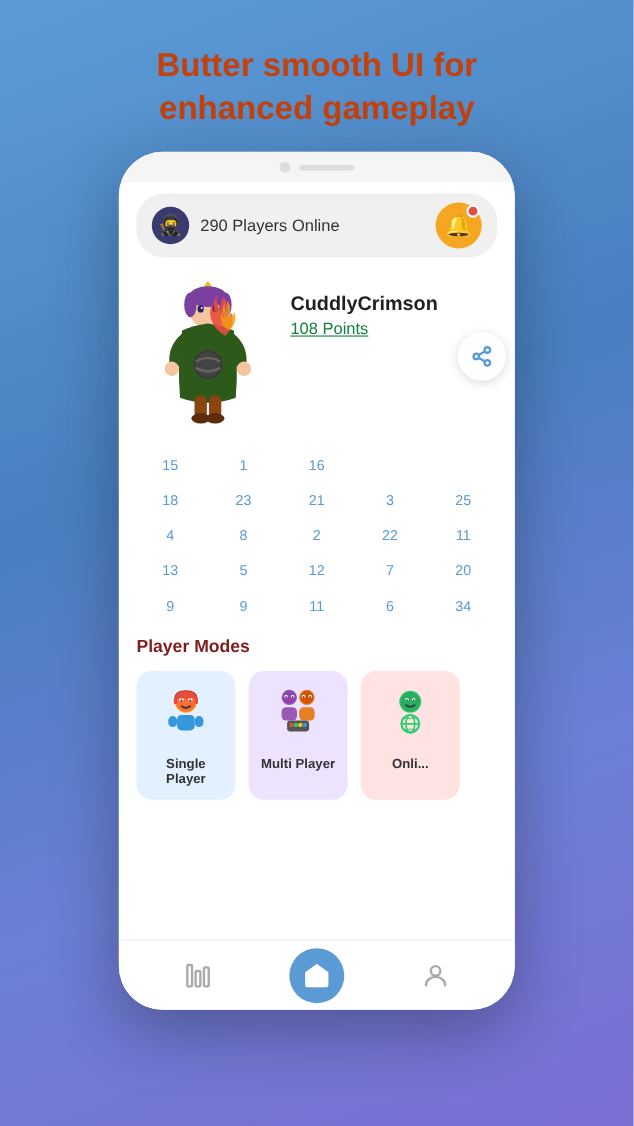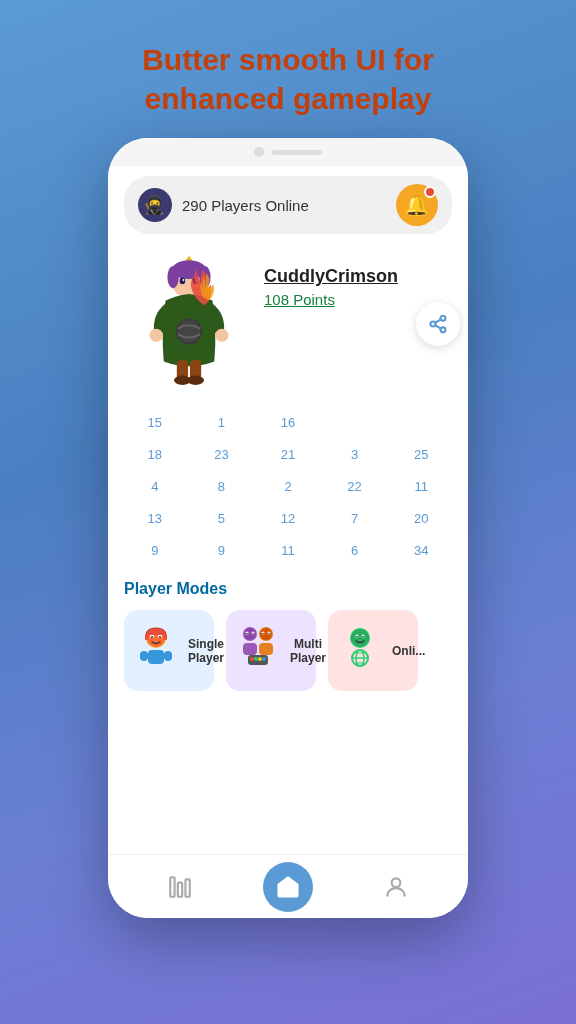--- a/index.html
+++ b/index.html
@@ -152,21 +152,20 @@
 
     .player-info {
       padding-top: 20px;
       padding-left: 10px;
     }
 
     .player-name {
       font-size: 18px;
       font-weight: 700;
       color: #222;
-      text-decoration: underline;
     }
 
     .player-points {
       font-size: 15px;
       color: #15803d;
       margin-top: 4px;
       text-decoration: underline;
     }
 
     .share-btn {
@@ -202,35 +201,35 @@
       font-weight: 500;
     }
 
     .player-modes-section {
       padding: 8px 0 0;
     }
 
     .section-title {
       font-size: 16px;
       font-weight: 700;
-      color: #0369a1;
+      color: #7f1d1d;
       margin-bottom: 12px;
     }
 
     .modes-row {
       display: flex;
       gap: 12px;
     }
 
     .mode-card {
       width: 90px;
       border-radius: 14px;
       padding: 12px 8px;
       display: flex;
-      flex-direction: row;
+      flex-direction: column;
       align-items: center;
       gap: 8px;
       cursor: pointer;
     }
 
     .mode-card.single {
       background: #e3f0ff;
     }
 
     .mode-card.multi {

